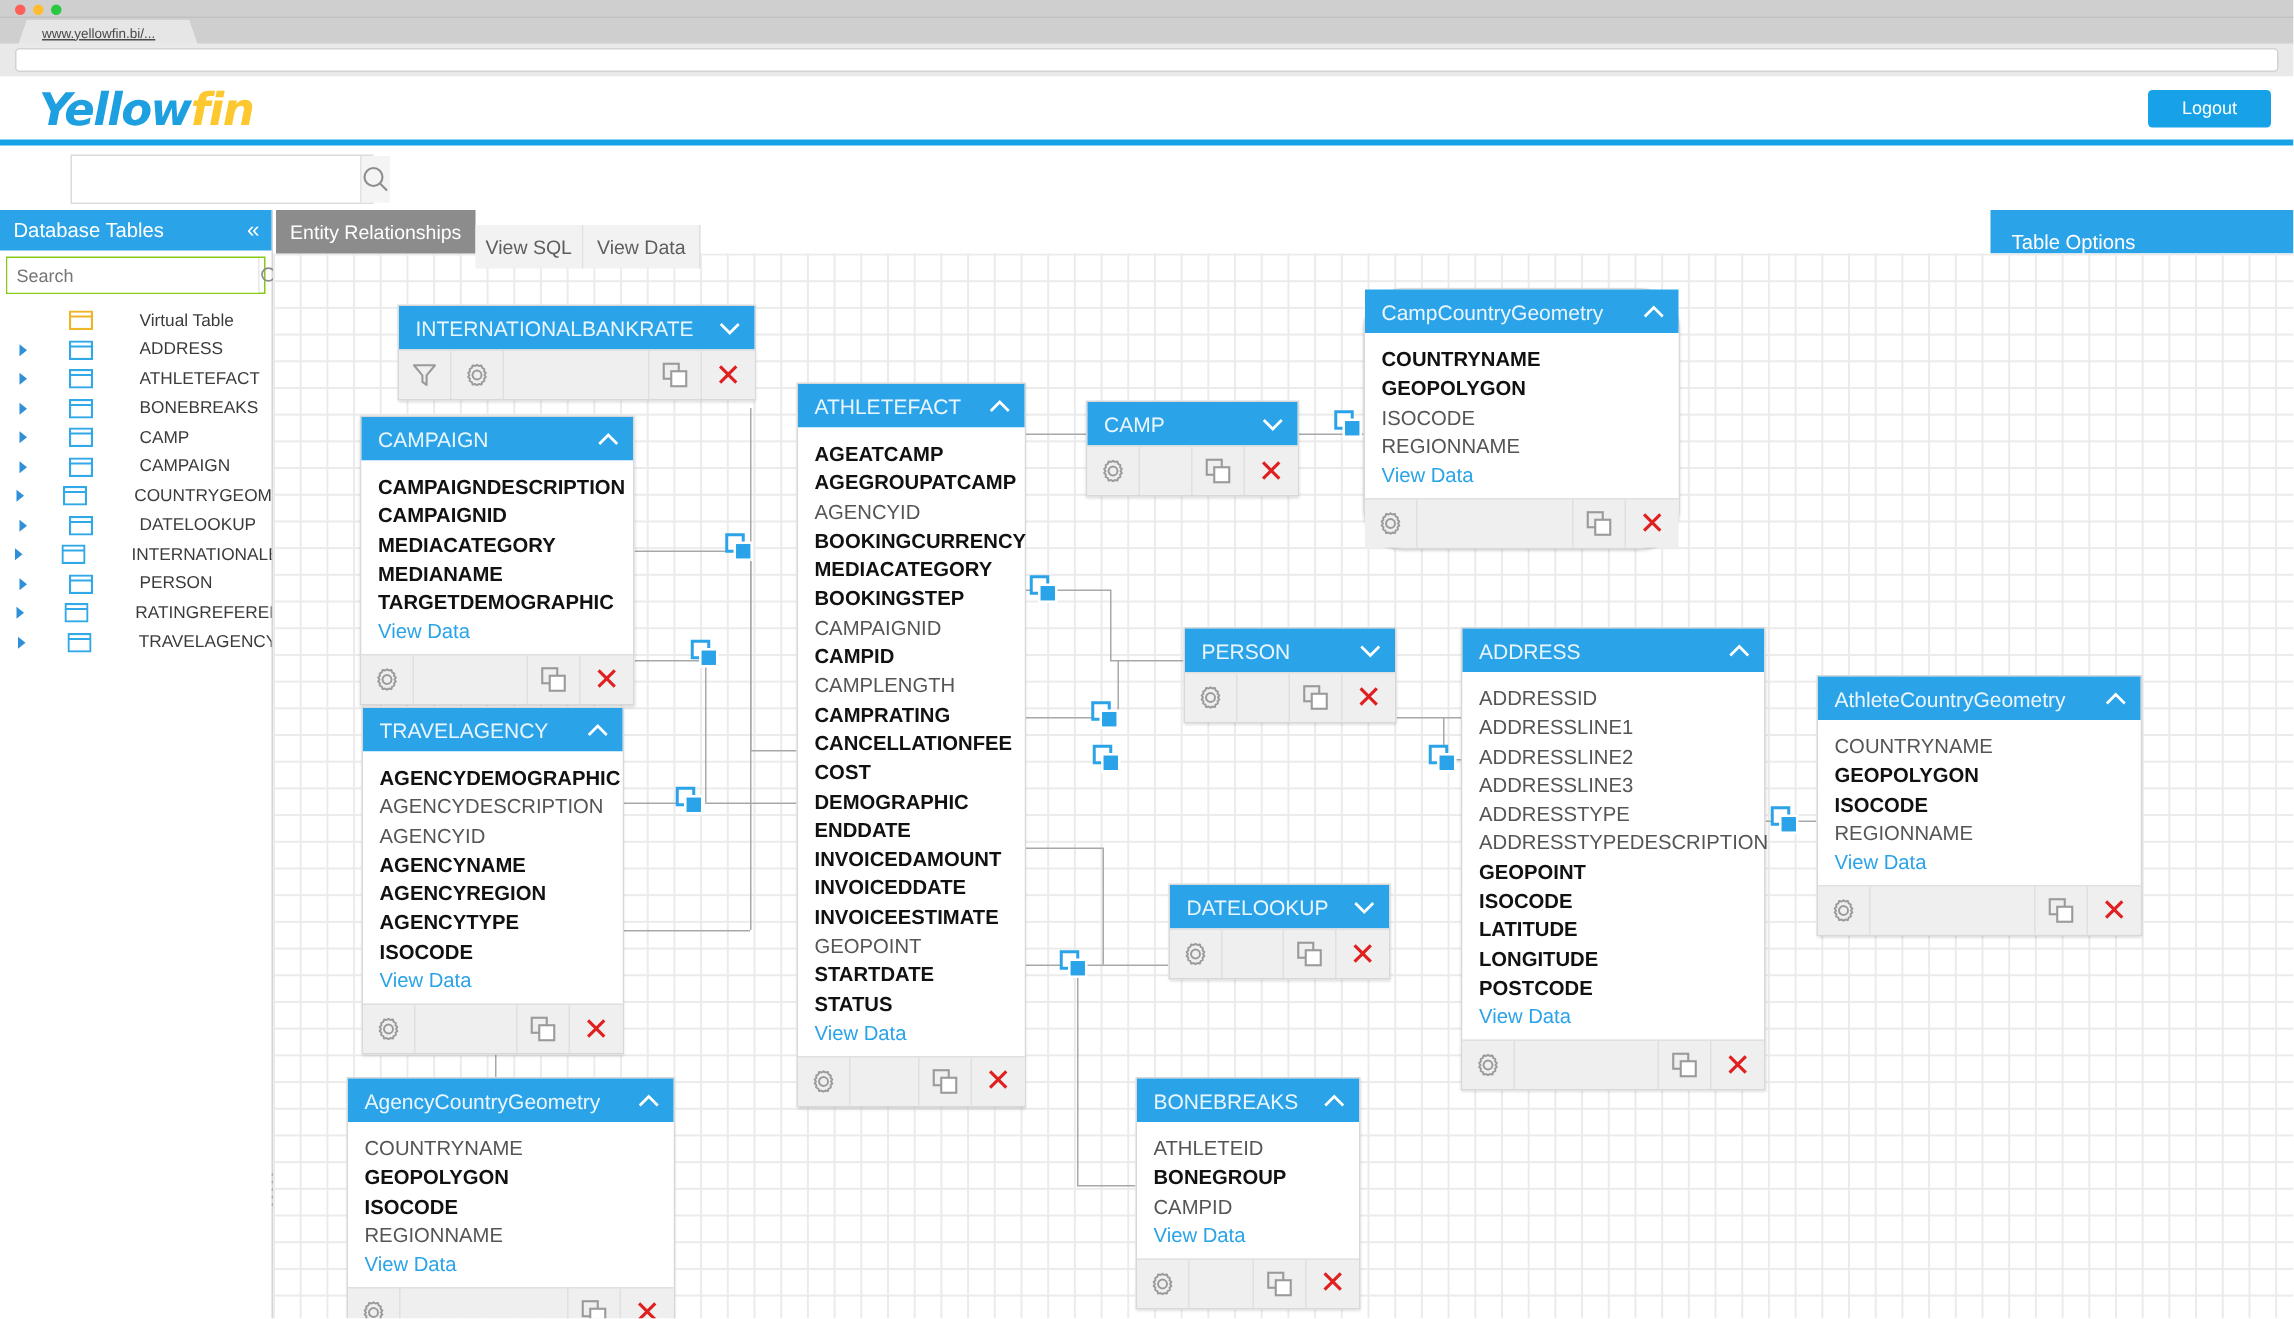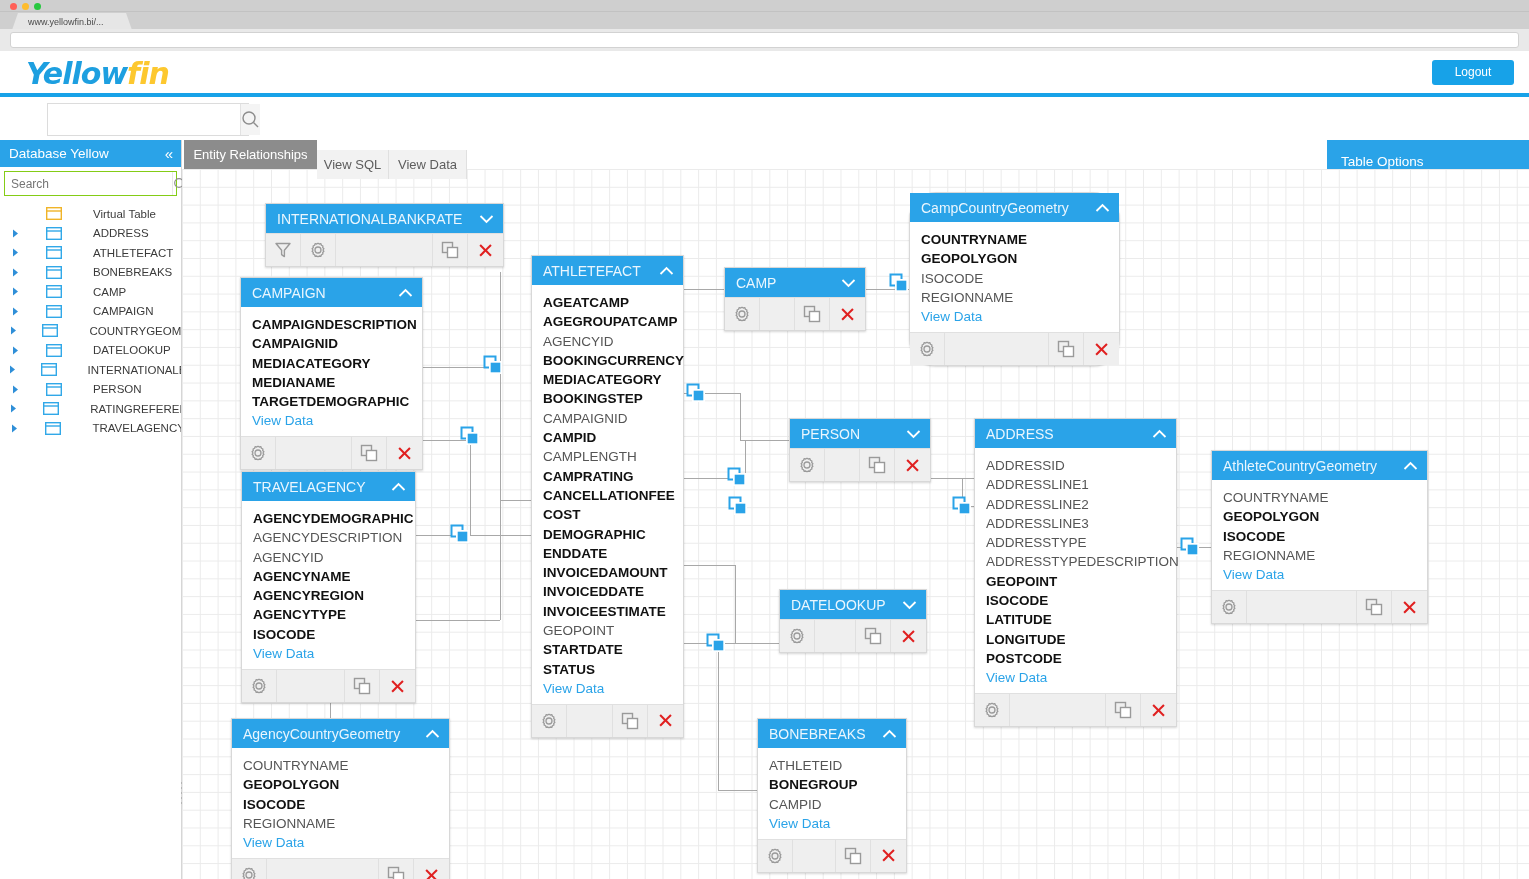--- a/index.html
+++ b/index.html
@@ -22,20 +22,21 @@
   .tabstrip {
     position:absolute; left:0; top:12px; width:1529px; height:18px;
     background:#cfcfcf;
   }
   .browser-tab {
     position:absolute; left:12px; top:1px; width:120px; height:17px;
     background:#e6e6e6; border-top-left-radius:5px; border-top-right-radius:5px;
     display:flex; align-items:center; padding-left:16px;
     font-size:9px; color:#4a4a4a;
     clip-path: polygon(0 100%, 6px 0, 114px 0, 120px 100%);
+    text-decoration: underline;
   }
   .urlbar-wrap {
     position:absolute; left:0; top:29px; width:1529px; height:22px;
     background:#e9e9e9; padding:3px 10px;
   }
   .urlbar {
     width:100%; height:16px; background:#fff;
     border:1px solid #d2d2d2; border-radius:3px;
   }
 
@@ -214,21 +215,21 @@
         <svg class="ic" width="19" height="19" viewBox="0 0 19 19">
           <circle cx="8" cy="8" r="6" fill="none" stroke="#8d8d8d" stroke-width="1.4"></circle>
           <line x1="12.5" y1="12.5" x2="17" y2="17" stroke="#8d8d8d" stroke-width="1.4"></line>
         </svg>
       </div>
     </div>
   </div>
 
   <div class="left-panel">
     <div class="lp-header">
-      <span>Database Yellow</span>
+      <span>Database Tables</span>
       <span class="lp-collapse">«</span>
     </div>
     <div class="lp-search">
       <input type="text" placeholder="Search" style="">
       <div class="ib">
         <svg class="ic" width="14" height="14" viewBox="0 0 14 14">
           <circle cx="6" cy="6" r="4.3" fill="none" stroke="#8d8d8d" stroke-width="1.2"></circle>
           <line x1="9.2" y1="9.2" x2="12.5" y2="12.5" stroke="#8d8d8d" stroke-width="1.2"></line>
         </svg>
       </div>

